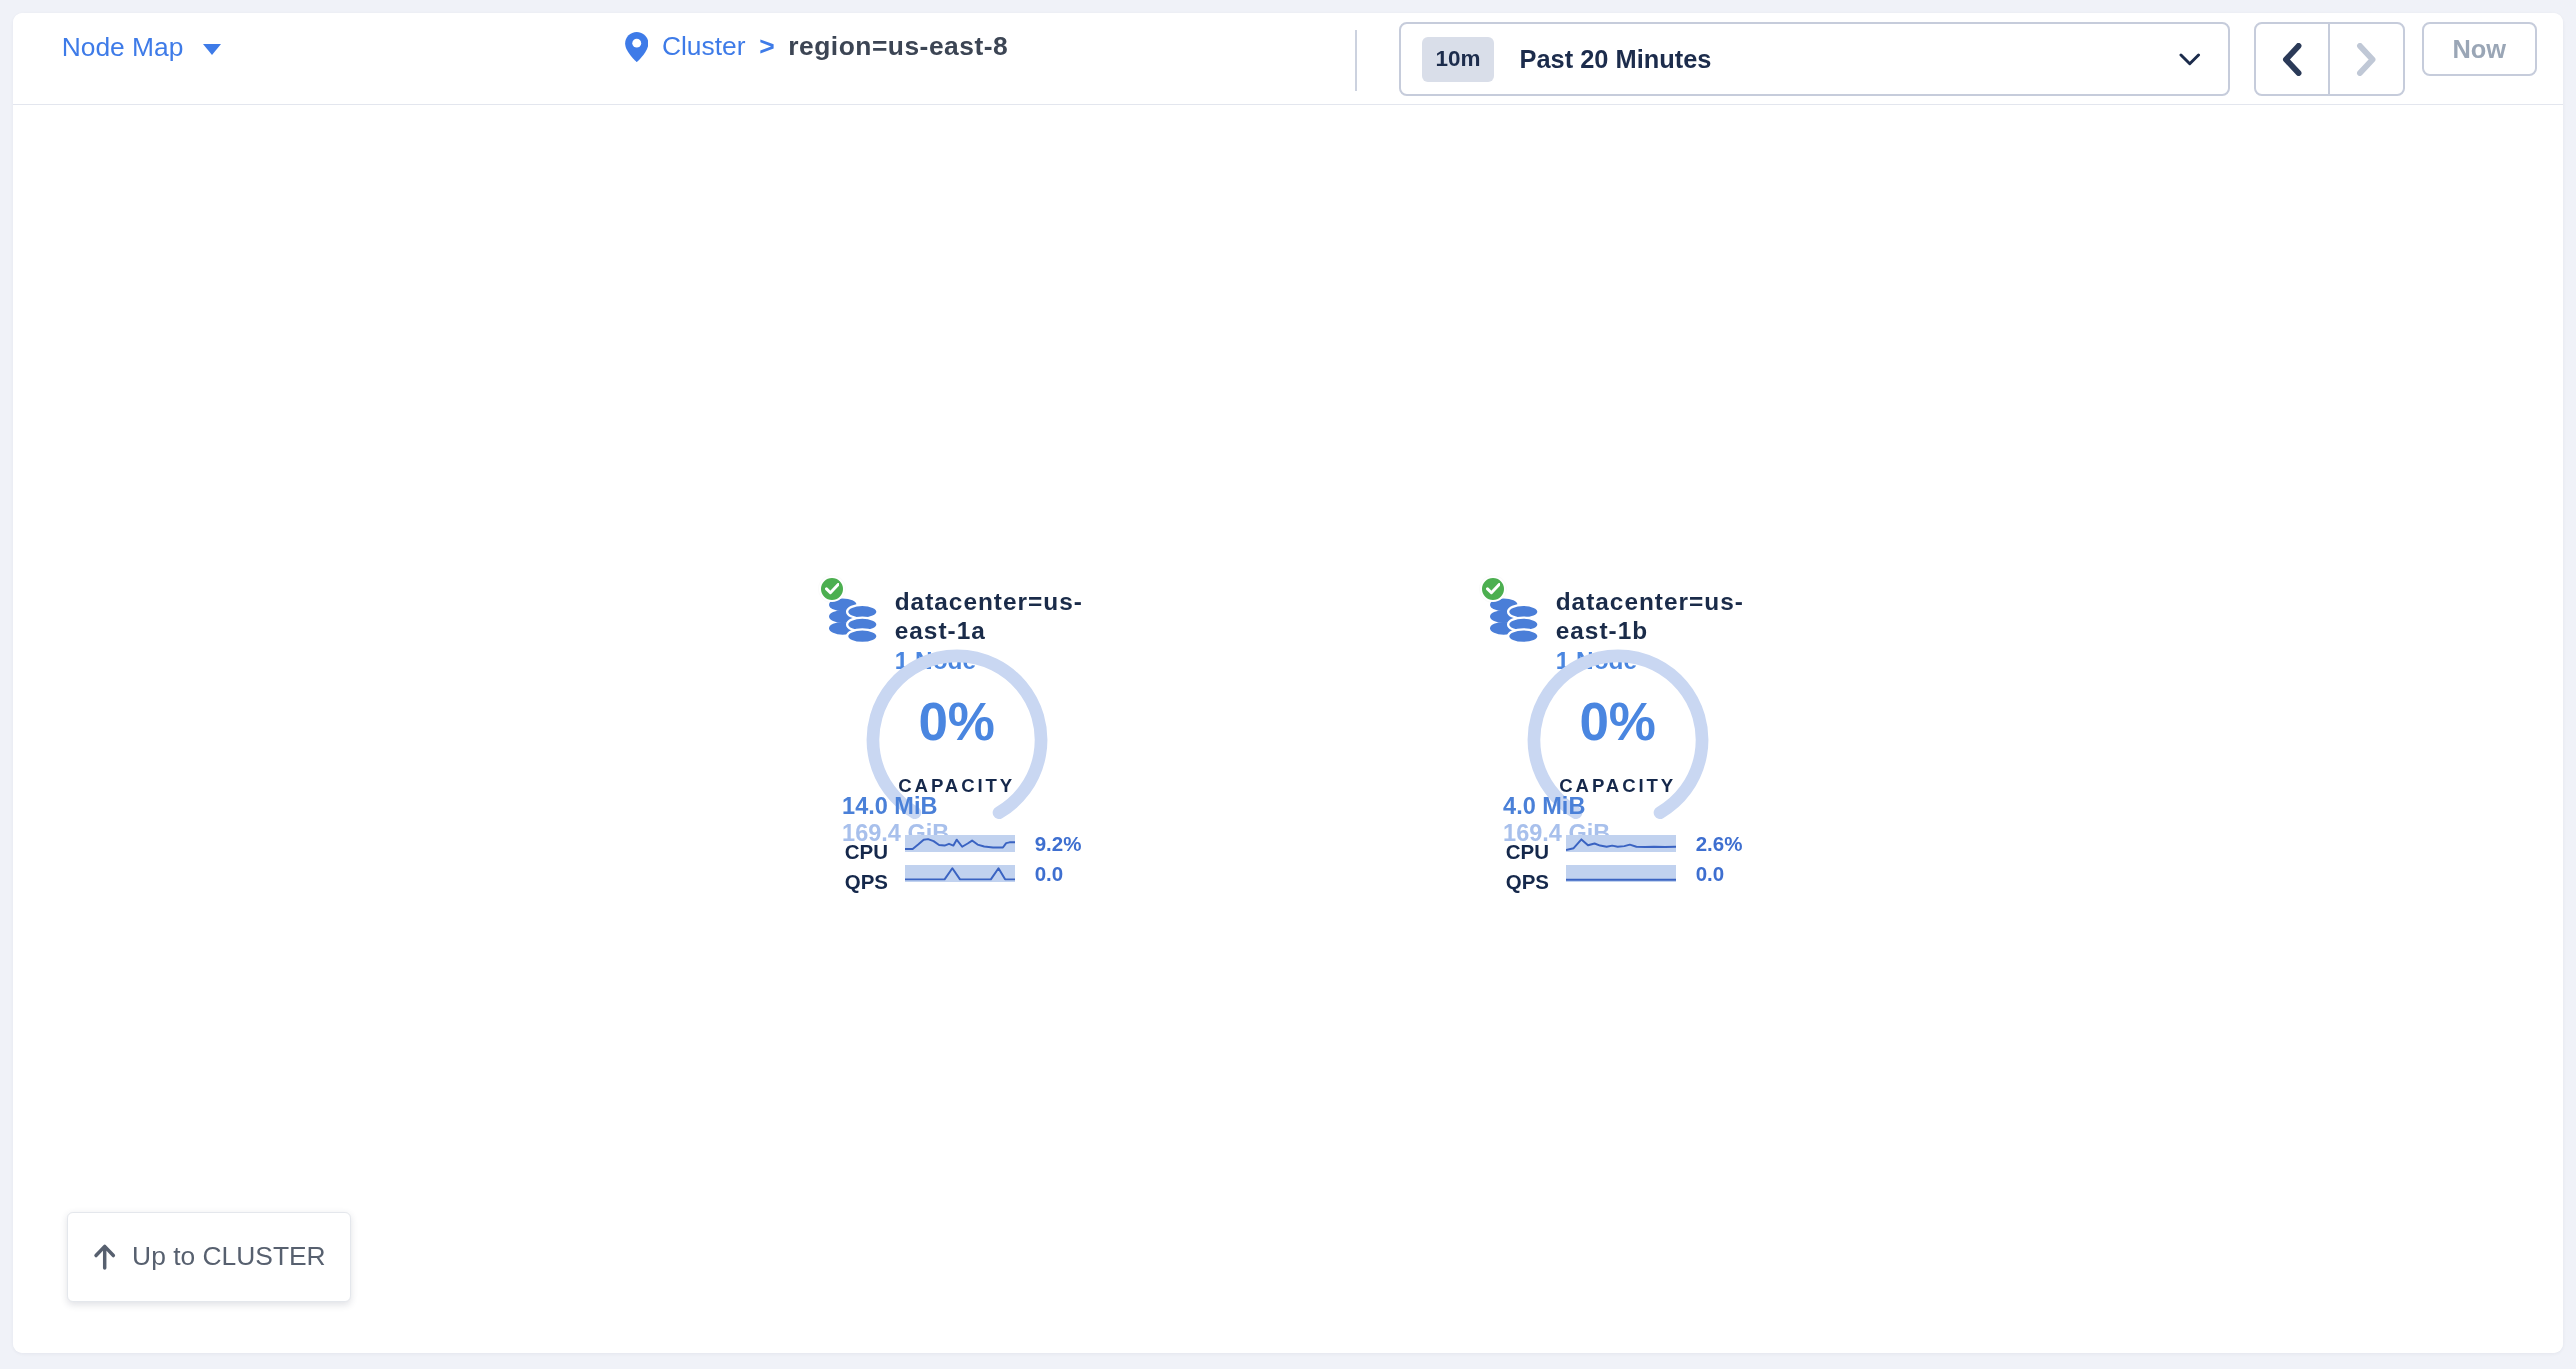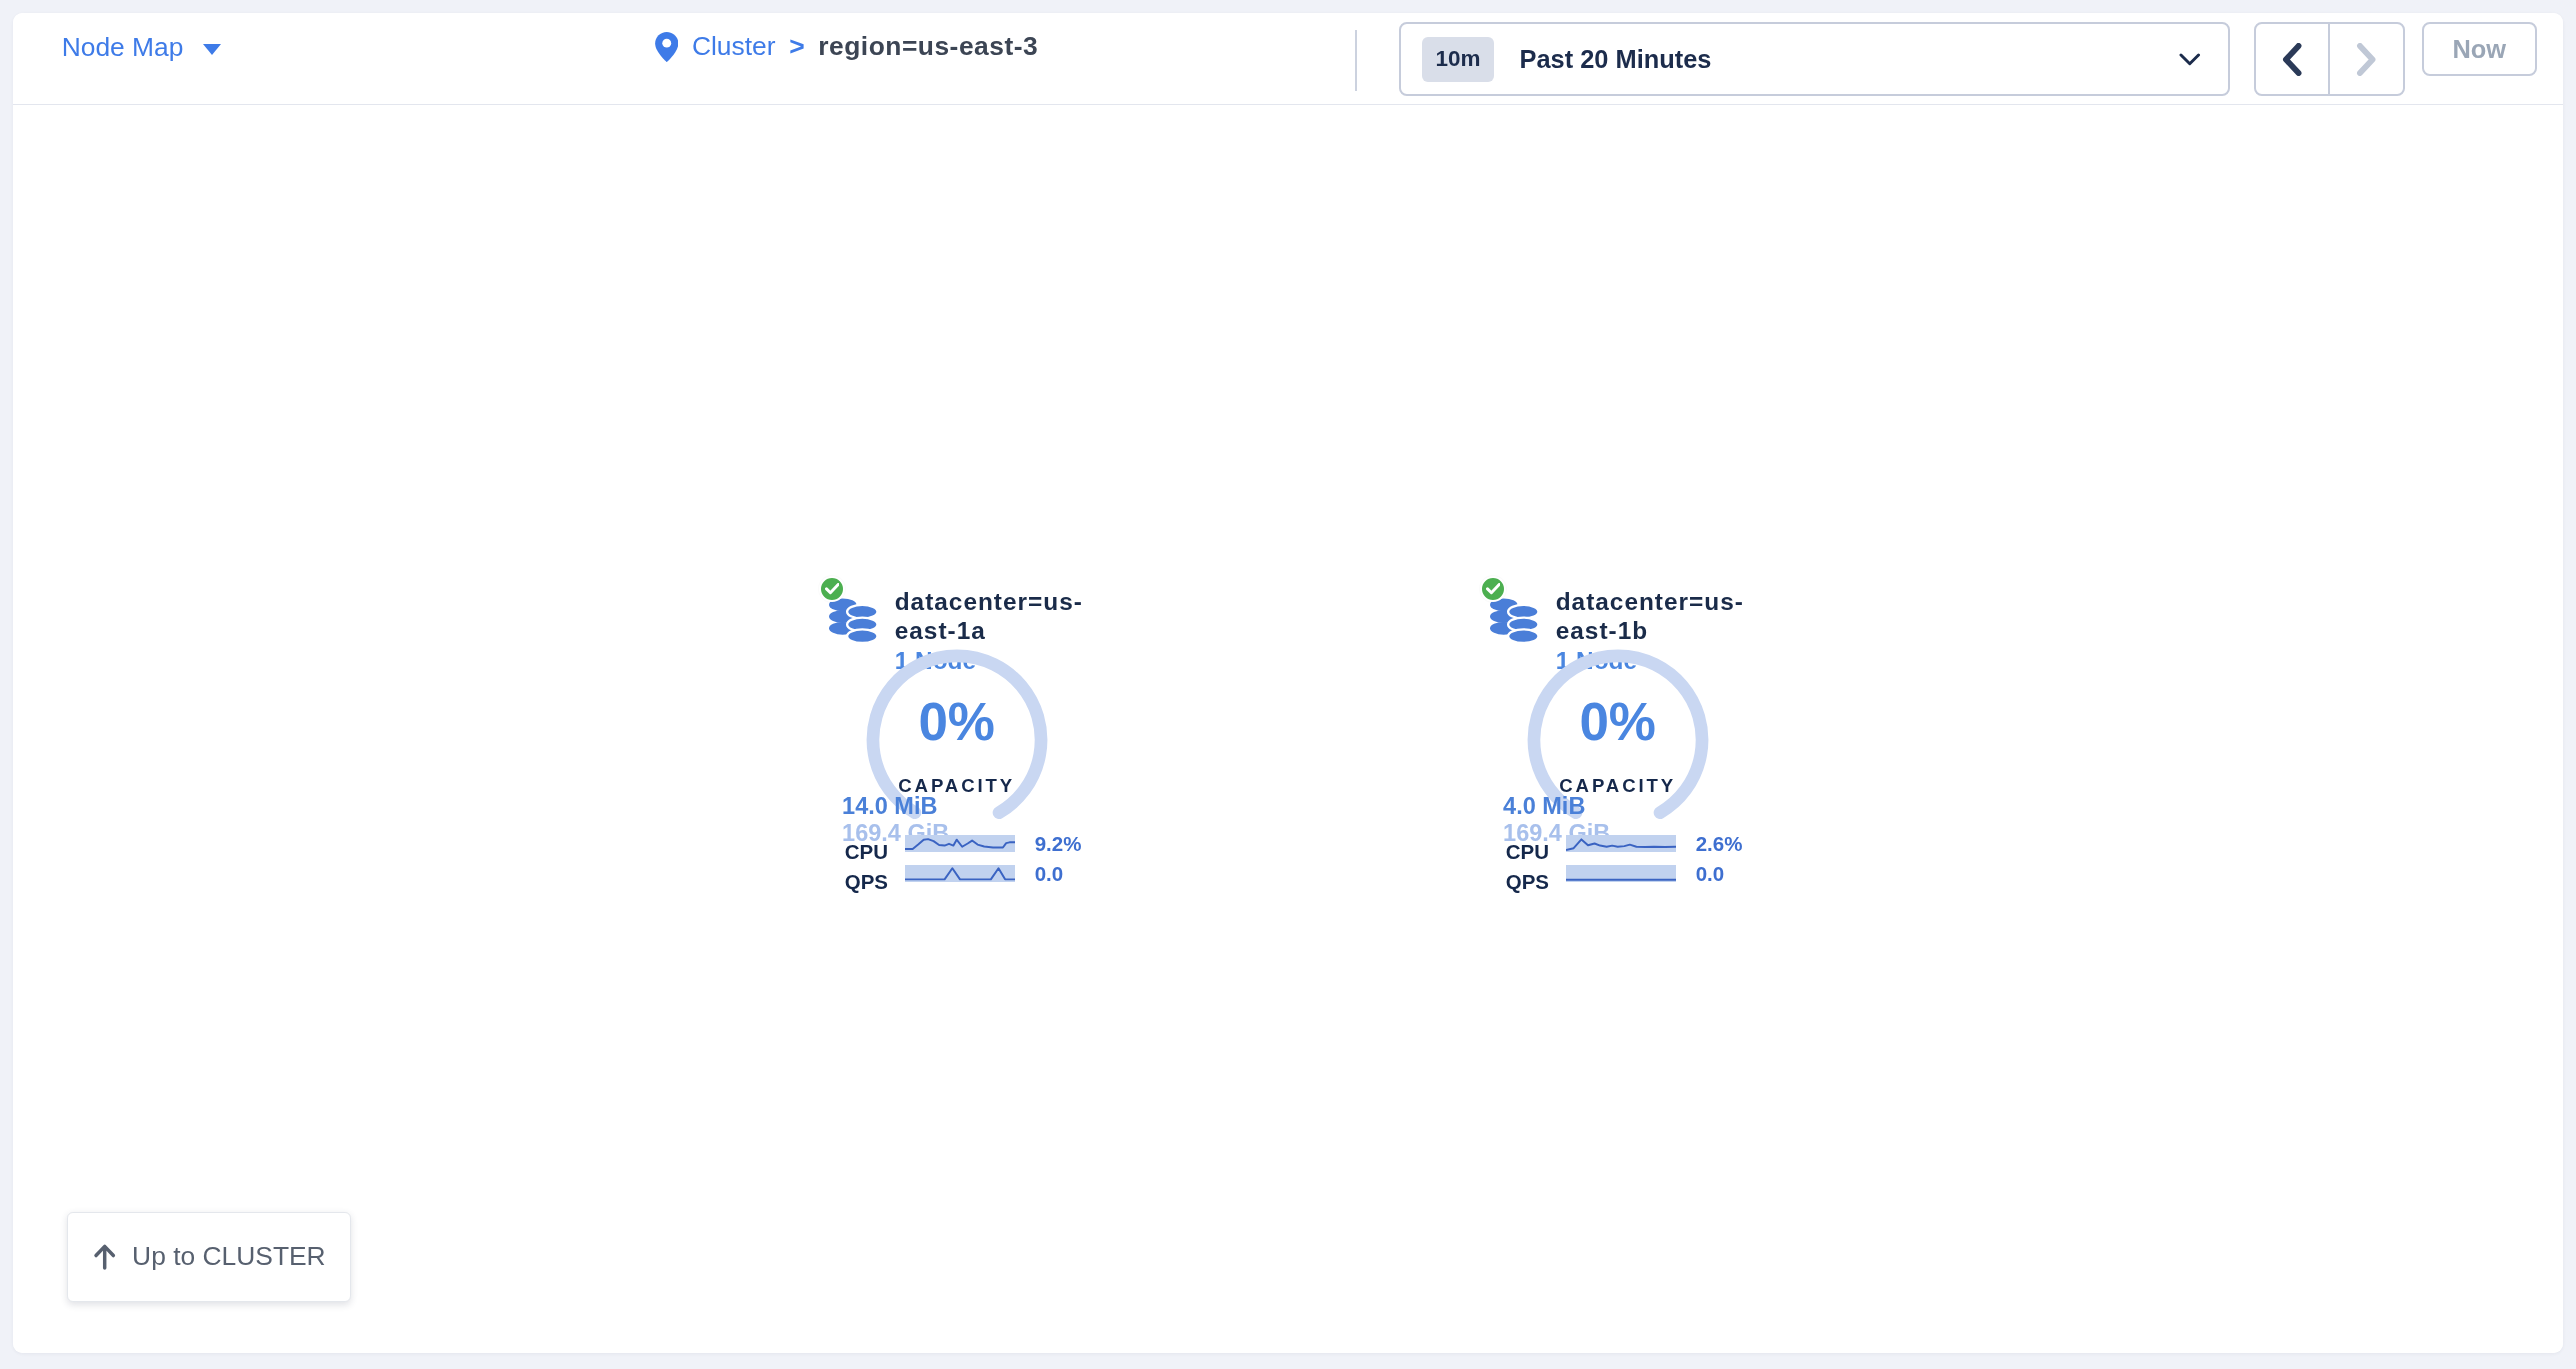--- a/index.html
+++ b/index.html
@@ -28,21 +28,21 @@
   .panel{position:absolute;left:12.7px;top:12.7px;width:2550px;height:1340px;
     background:var(--surface);border-radius:9.8px;box-shadow:0 1px 3.9px rgba(30,40,70,.06);}
   
   .topbar{position:absolute;left:0;top:0;width:100%;height:92px;
     border-bottom:1px solid var(--border-light);border-radius:9.8px 9.8px 0 0;background:#fff;}
   .view-selector{position:absolute;left:49px;top:0;height:70px;display:flex;align-items:center;
     gap:19.6px;cursor:pointer;}
   .view-selector .vs-label{font-size:26.4px;color:var(--accent-blue);font-weight:500;}
   .caret-down{width:0;height:0;border-left:9.8px solid transparent;border-right:9.8px solid transparent;
     border-top:11.7px solid var(--accent-blue);margin-top:3.9px;}
-  .breadcrumb{position:absolute;left:642px;top:0;height:68px;display:flex;align-items:center;gap:13.7px;}
+  .breadcrumb{position:absolute;left:612px;top:0;height:68px;display:flex;align-items:center;gap:13.7px;}
   .breadcrumb .crumb-link{font-size:26.4px;color:var(--accent-blue);text-decoration:none;}
   .breadcrumb .crumb-sep{font-size:26.4px;color:var(--accent-blue);font-weight:700;}
   .breadcrumb .crumb-current{font-size:26.4px;color:var(--dark-text);font-weight:700;letter-spacing:0.5px;}
   .hdr-divider{position:absolute;left:1342px;top:17.6px;width:2px;height:61px;background:#ccd2df;}
   .time-select{position:absolute;left:1386px;top:9.8px;width:831px;height:74px;background:#fff;
     border:2px solid var(--border-ctrl);border-radius:7.8px;display:flex;align-items:center;
     padding:0 27px 0 21px;cursor:pointer;}
   .time-badge{background:var(--badge-bg);color:var(--navy);font-weight:700;font-size:22.5px;
     border-radius:5.9px;padding:11.7px 13.7px;line-height:1;}
   .time-label{margin-left:25.4px;font-size:25.4px;font-weight:600;color:var(--navy);}
@@ -102,21 +102,21 @@
       <span class="caret-down"></span>
     </div>
 
     <div class="breadcrumb">
       <svg width="23.5" height="30" viewBox="0 0 24 31">
         <path d="M12 0C5.4 0 0 5.3 0 11.8 0 20.6 12 31 12 31s12-10.4 12-19.2C24 5.3 18.6 0 12 0z" fill="#3e7be8"></path>
         <circle cx="12" cy="11.5" r="4.6" fill="#fff"></circle>
       </svg>
       <a href="#" class="crumb-link">Cluster</a>
       <span class="crumb-sep">&gt;</span>
-      <span class="crumb-current">region=us-east-3</span>
+      <span class="crumb-current">region=us-east-8</span>
     </div>
 
     <div class="hdr-divider"></div>
 
     <div class="time-select">
       <span class="time-badge">10m</span>
       <span class="time-label">Past 20 Minutes</span>
       <svg class="time-chevron" width="21.5" height="12.7" viewBox="0 0 22 13">
         <polyline points="2,2 11,11 20,2" fill="none" stroke="#1c2c4c" stroke-width="3" stroke-linecap="round" stroke-linejoin="round"></polyline>
       </svg>

